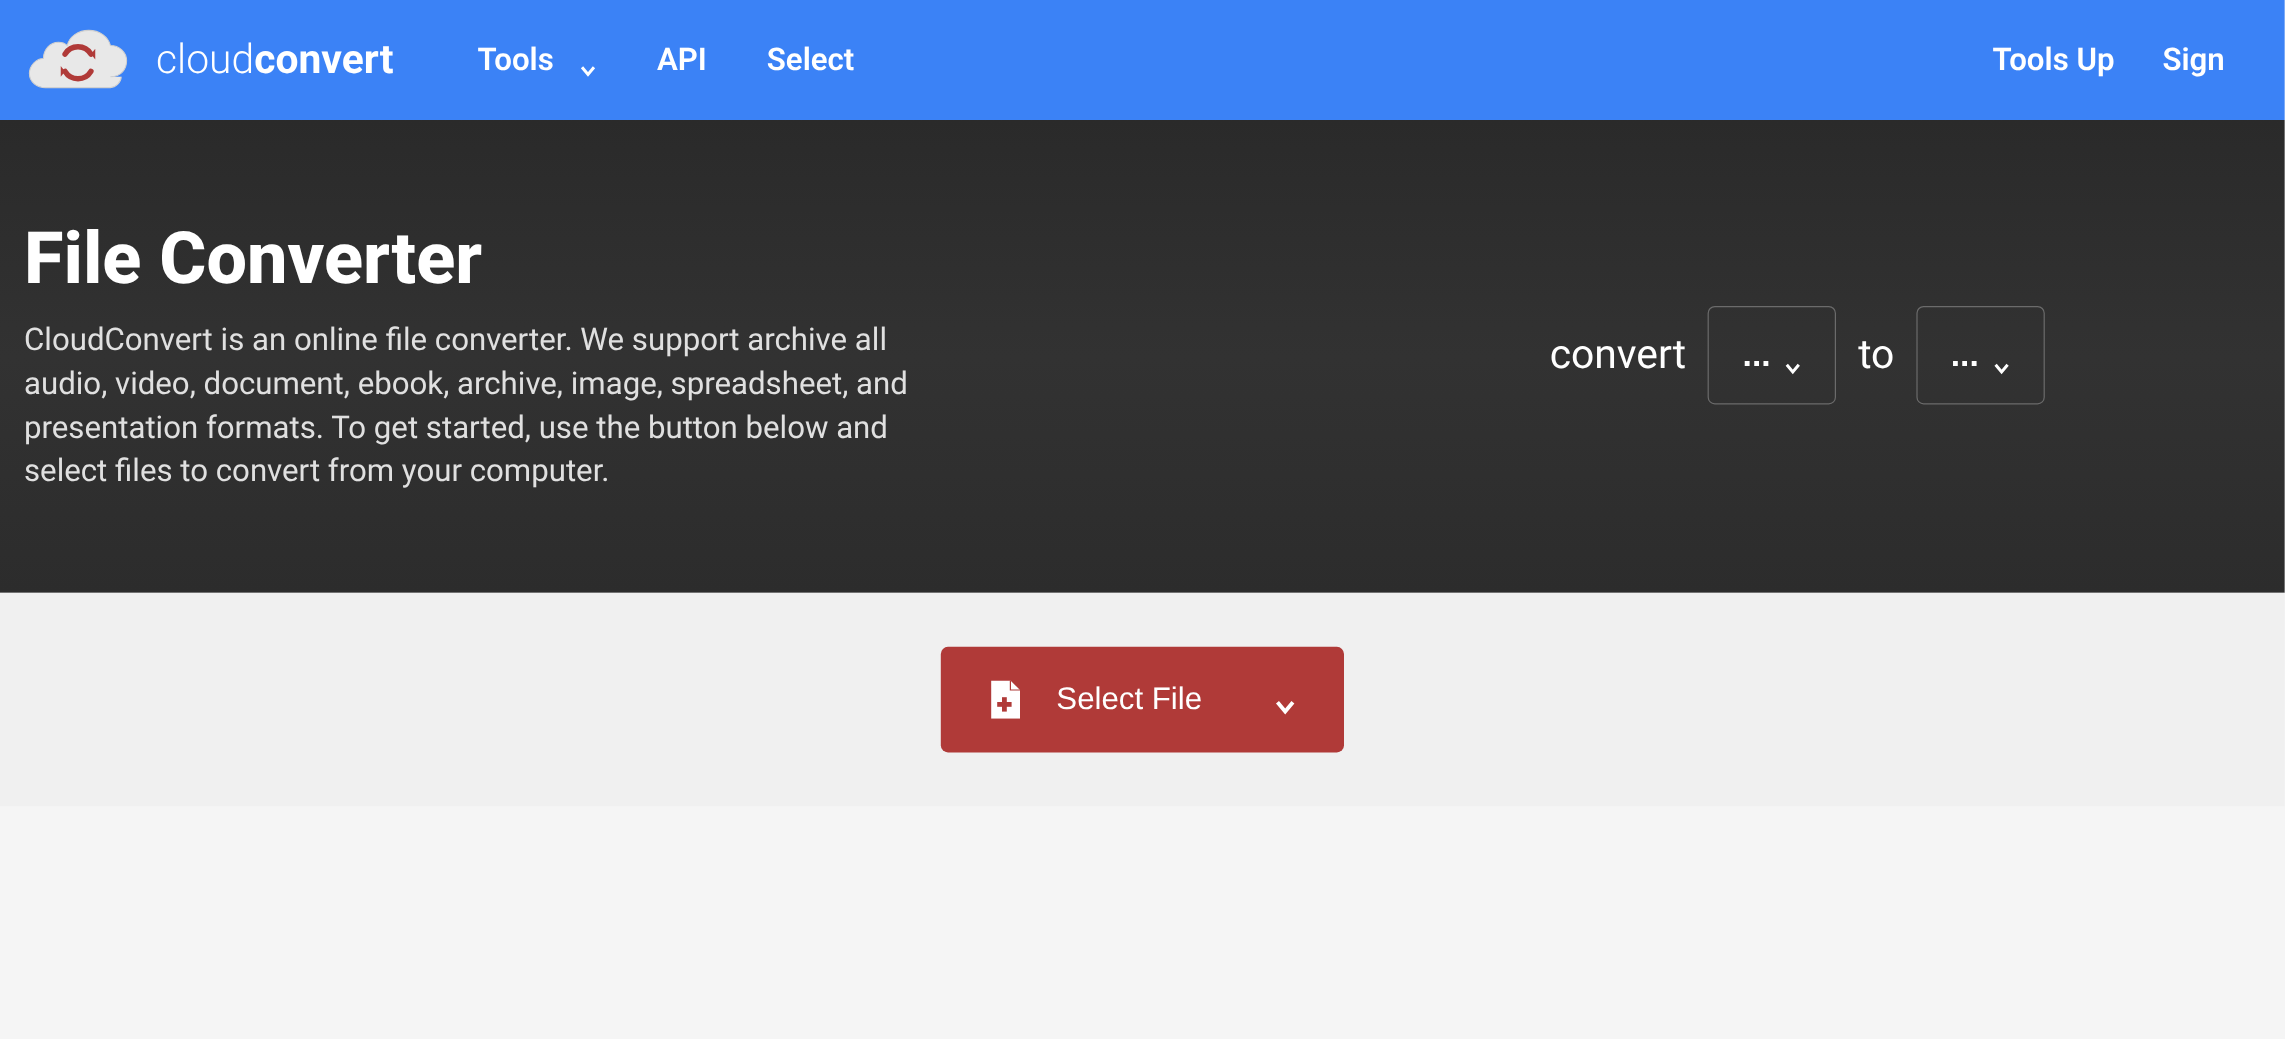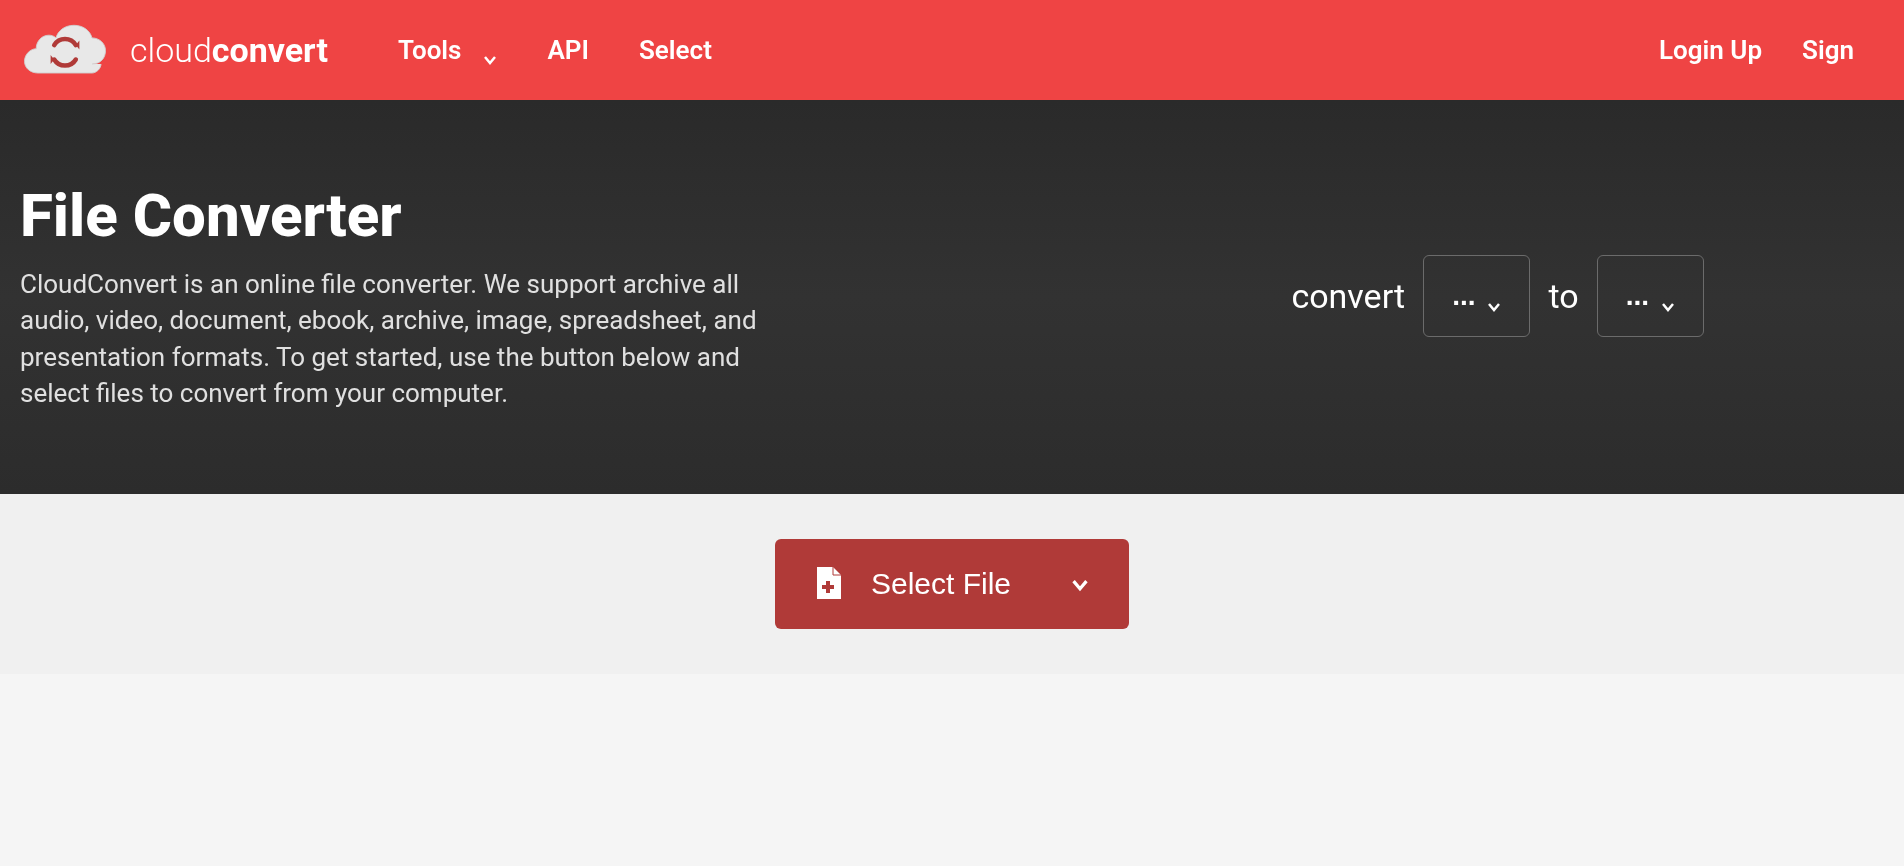--- a/index.html
+++ b/index.html
@@ -5,21 +5,21 @@
     * {
       margin: 0;
       padding: 0;
       box-sizing: border-box;
     }
     body {
       font-family: -apple-system, BlinkMacSystemFont, "Segoe UI", Roboto, "Helvetica Neue", Arial, sans-serif;
       background: #f5f5f5;
     }
     .header {
-      background: #ef4444;
+      background: #3b82f6;
       height: 100px;
       display: flex;
       align-items: center;
       padding: 18px 20px;
     }
     .logo-section {
       display: flex;
       align-items: center;
       cursor: pointer;
     }
@@ -116,25 +116,26 @@
       background: #f0f0f0;
       padding: 45px 20px;
       display: flex;
       justify-content: center;
     }
     .select-file-btn {
       background: #b03a38;
       color: #fff;
       border: none;
       padding: 28px 40px;
-      font-size: 30px;
+      font-size: 26px;
       font-weight: 400;
       cursor: pointer;
       border-radius: 6px;
       display: flex;
+      align-items: center;
       gap: 30px;
     }
     .file-icon {
       width: 26px;
       height: 32px;
     }
     .select-file-text {
       margin-right: 30px;
     }
   </style>
@@ -167,21 +168,21 @@
     </div>
     <div class="nav-link">
       <span>API</span>
     </div>
     <div class="nav-link">
       <span>Select</span>
     </div>
   </div>
   <div class="nav-right">
     <div class="nav-link">
-      <span>Login Up</span>
+      <span>Tools Up</span>
     </div>
     <div class="nav-link">
       <span>Sign</span>
     </div>
   </div>
 </div>
 
 <div class="hero">
   <div class="hero-left">
     <h1 class="hero-title">File Converter</h1>

